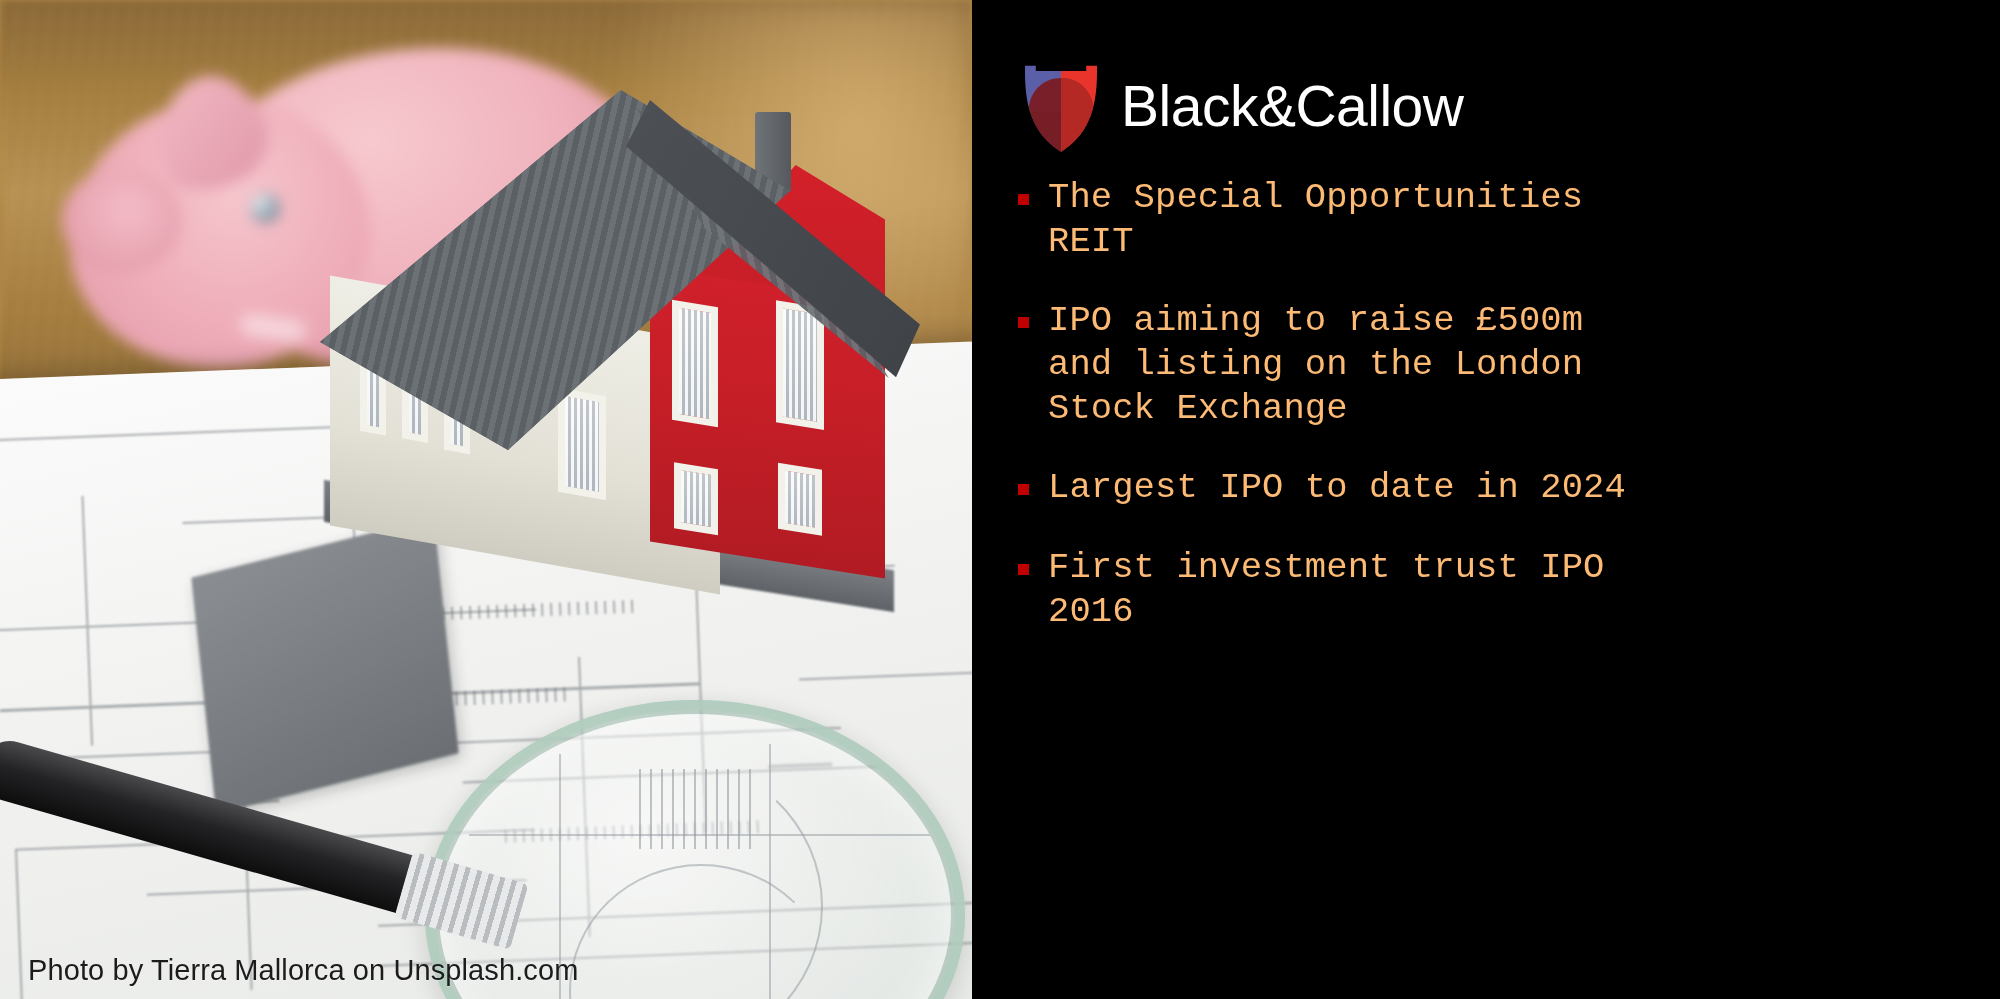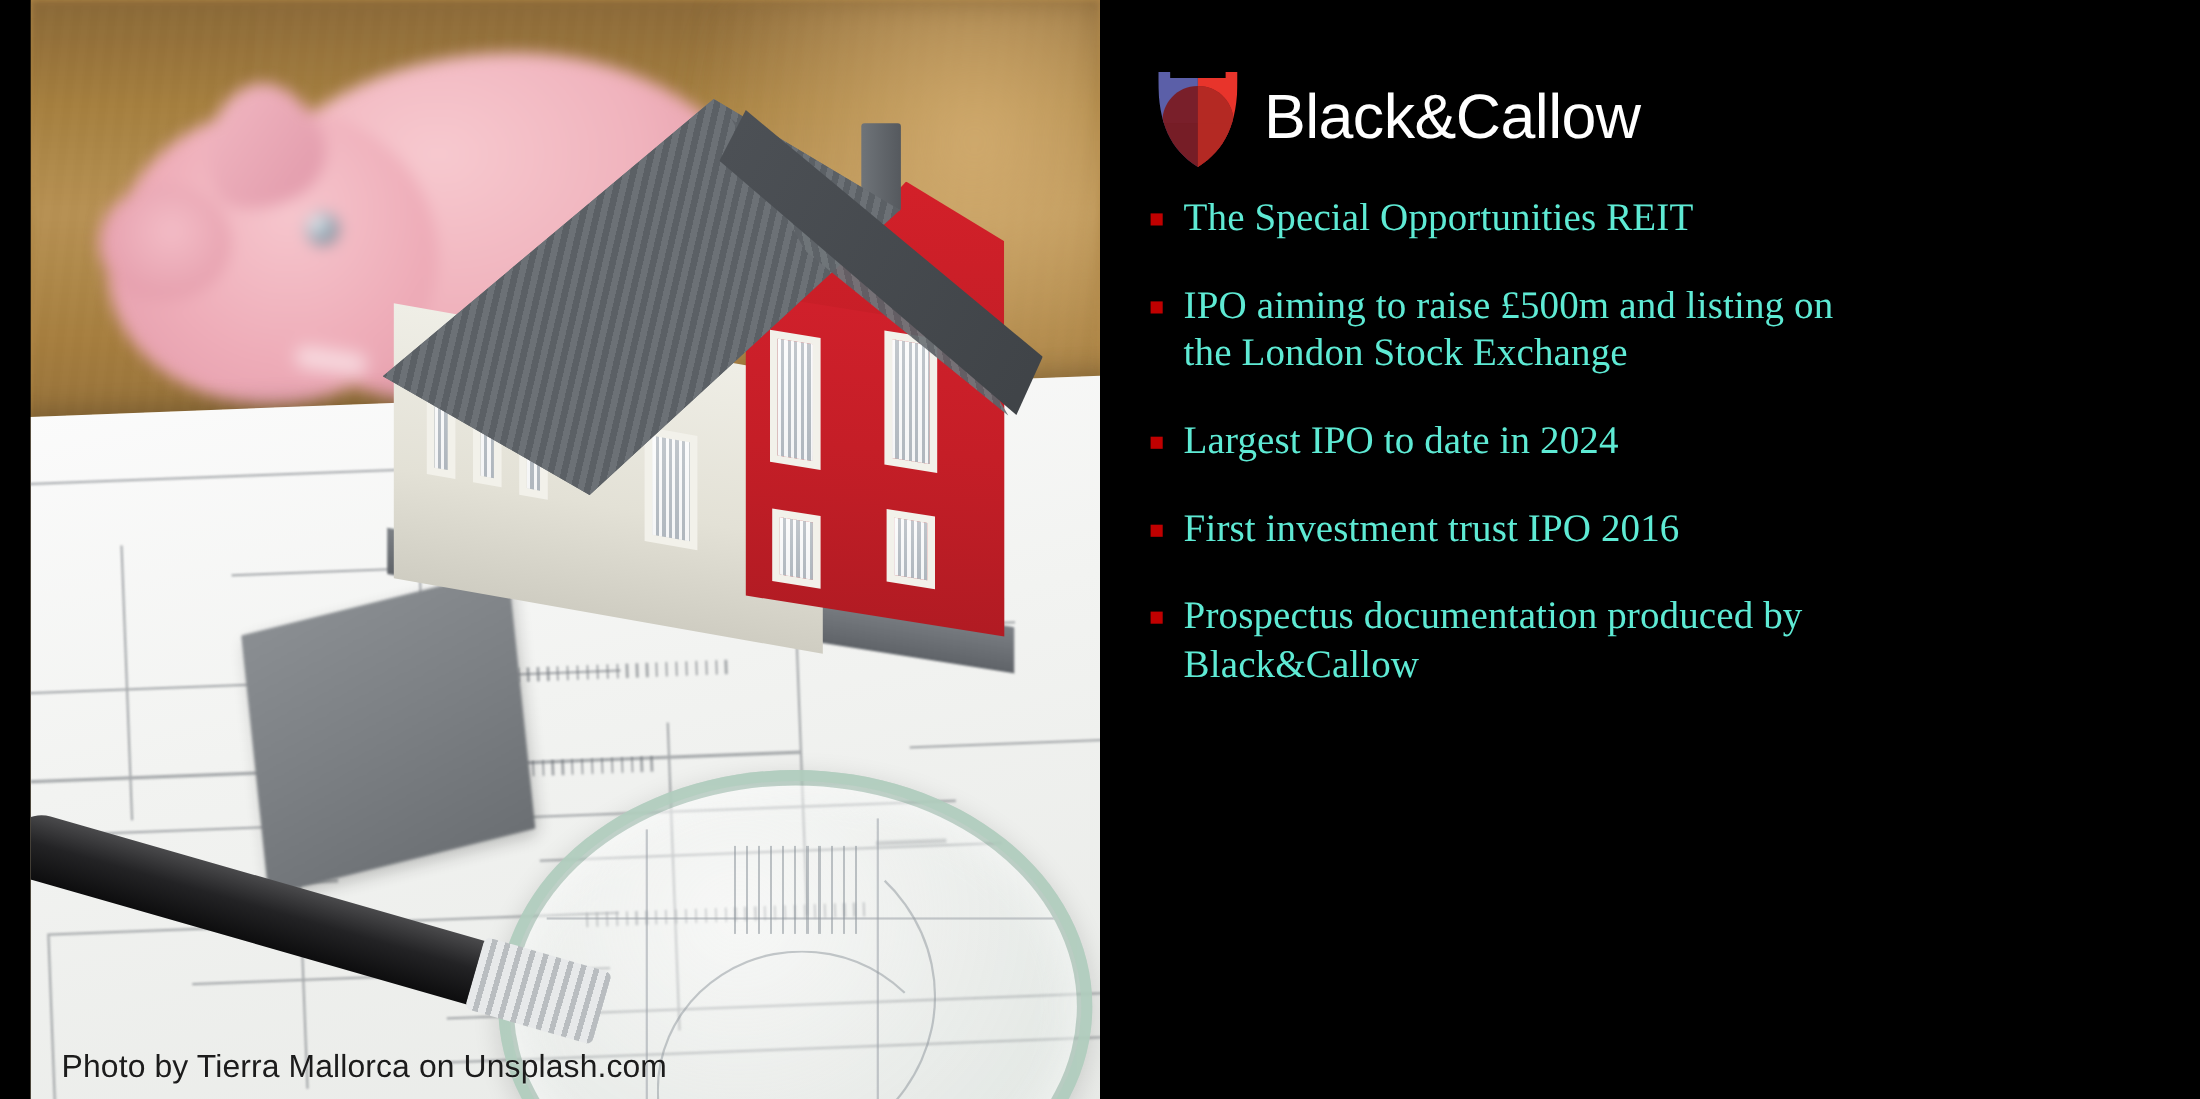--- a/index.html
+++ b/index.html
@@ -22,21 +22,20 @@
   }
 
   
   .photo-pane {
     position: relative;
     width: 972px;
     height: 999px;
     overflow: hidden;
     background: #b08645;
     flex: 0 0 972px;
-    margin-left: 28px;
   }
 
   
   .desk {
     position: absolute;
     left: 0; top: 0;
     width: 972px; height: 430px;
     background:
       linear-gradient(180deg,#8d6a38 0%, #a8813f 22%, #bb9454 45%, #a9803f 72%, #8e6c39 100%);
     filter: blur(3px);
@@ -302,24 +301,24 @@
   }
   .bullet-marker {
     flex: 0 0 auto;
     width: 11px;
     height: 11px;
     background: #c00000;
     margin-top: 18px;
     margin-right: 19px;
   }
   .bullet-text {
-    color: #5eead4;
+    color: #fdba74;
     font-size: 35.5px;
     line-height: 1.23;
-    font-family: Liberation Serif, serif;
+    font-family: Liberation Mono, monospace;
     max-width: 600px;
     letter-spacing: .1px;
   }
 </style>
 </head>
 <body>
 
 <div class="slide">
 
   <div class="photo-pane">
@@ -467,19 +466,15 @@
         <span class="bullet-text">IPO aiming to raise £500m and listing on the London Stock Exchange</span>
       </li>
       <li class="bullet">
         <span class="bullet-marker"></span>
         <span class="bullet-text">Largest IPO to date in 2024</span>
       </li>
       <li class="bullet">
         <span class="bullet-marker"></span>
         <span class="bullet-text">First investment trust IPO 2016</span>
       </li>
-      <li class="bullet">
-        <span class="bullet-marker"></span>
-        <span class="bullet-text">Prospectus documentation produced by Black&amp;Callow</span>
-      </li>
     </ul>
   </div>
 </div>
 
 </body></html>

